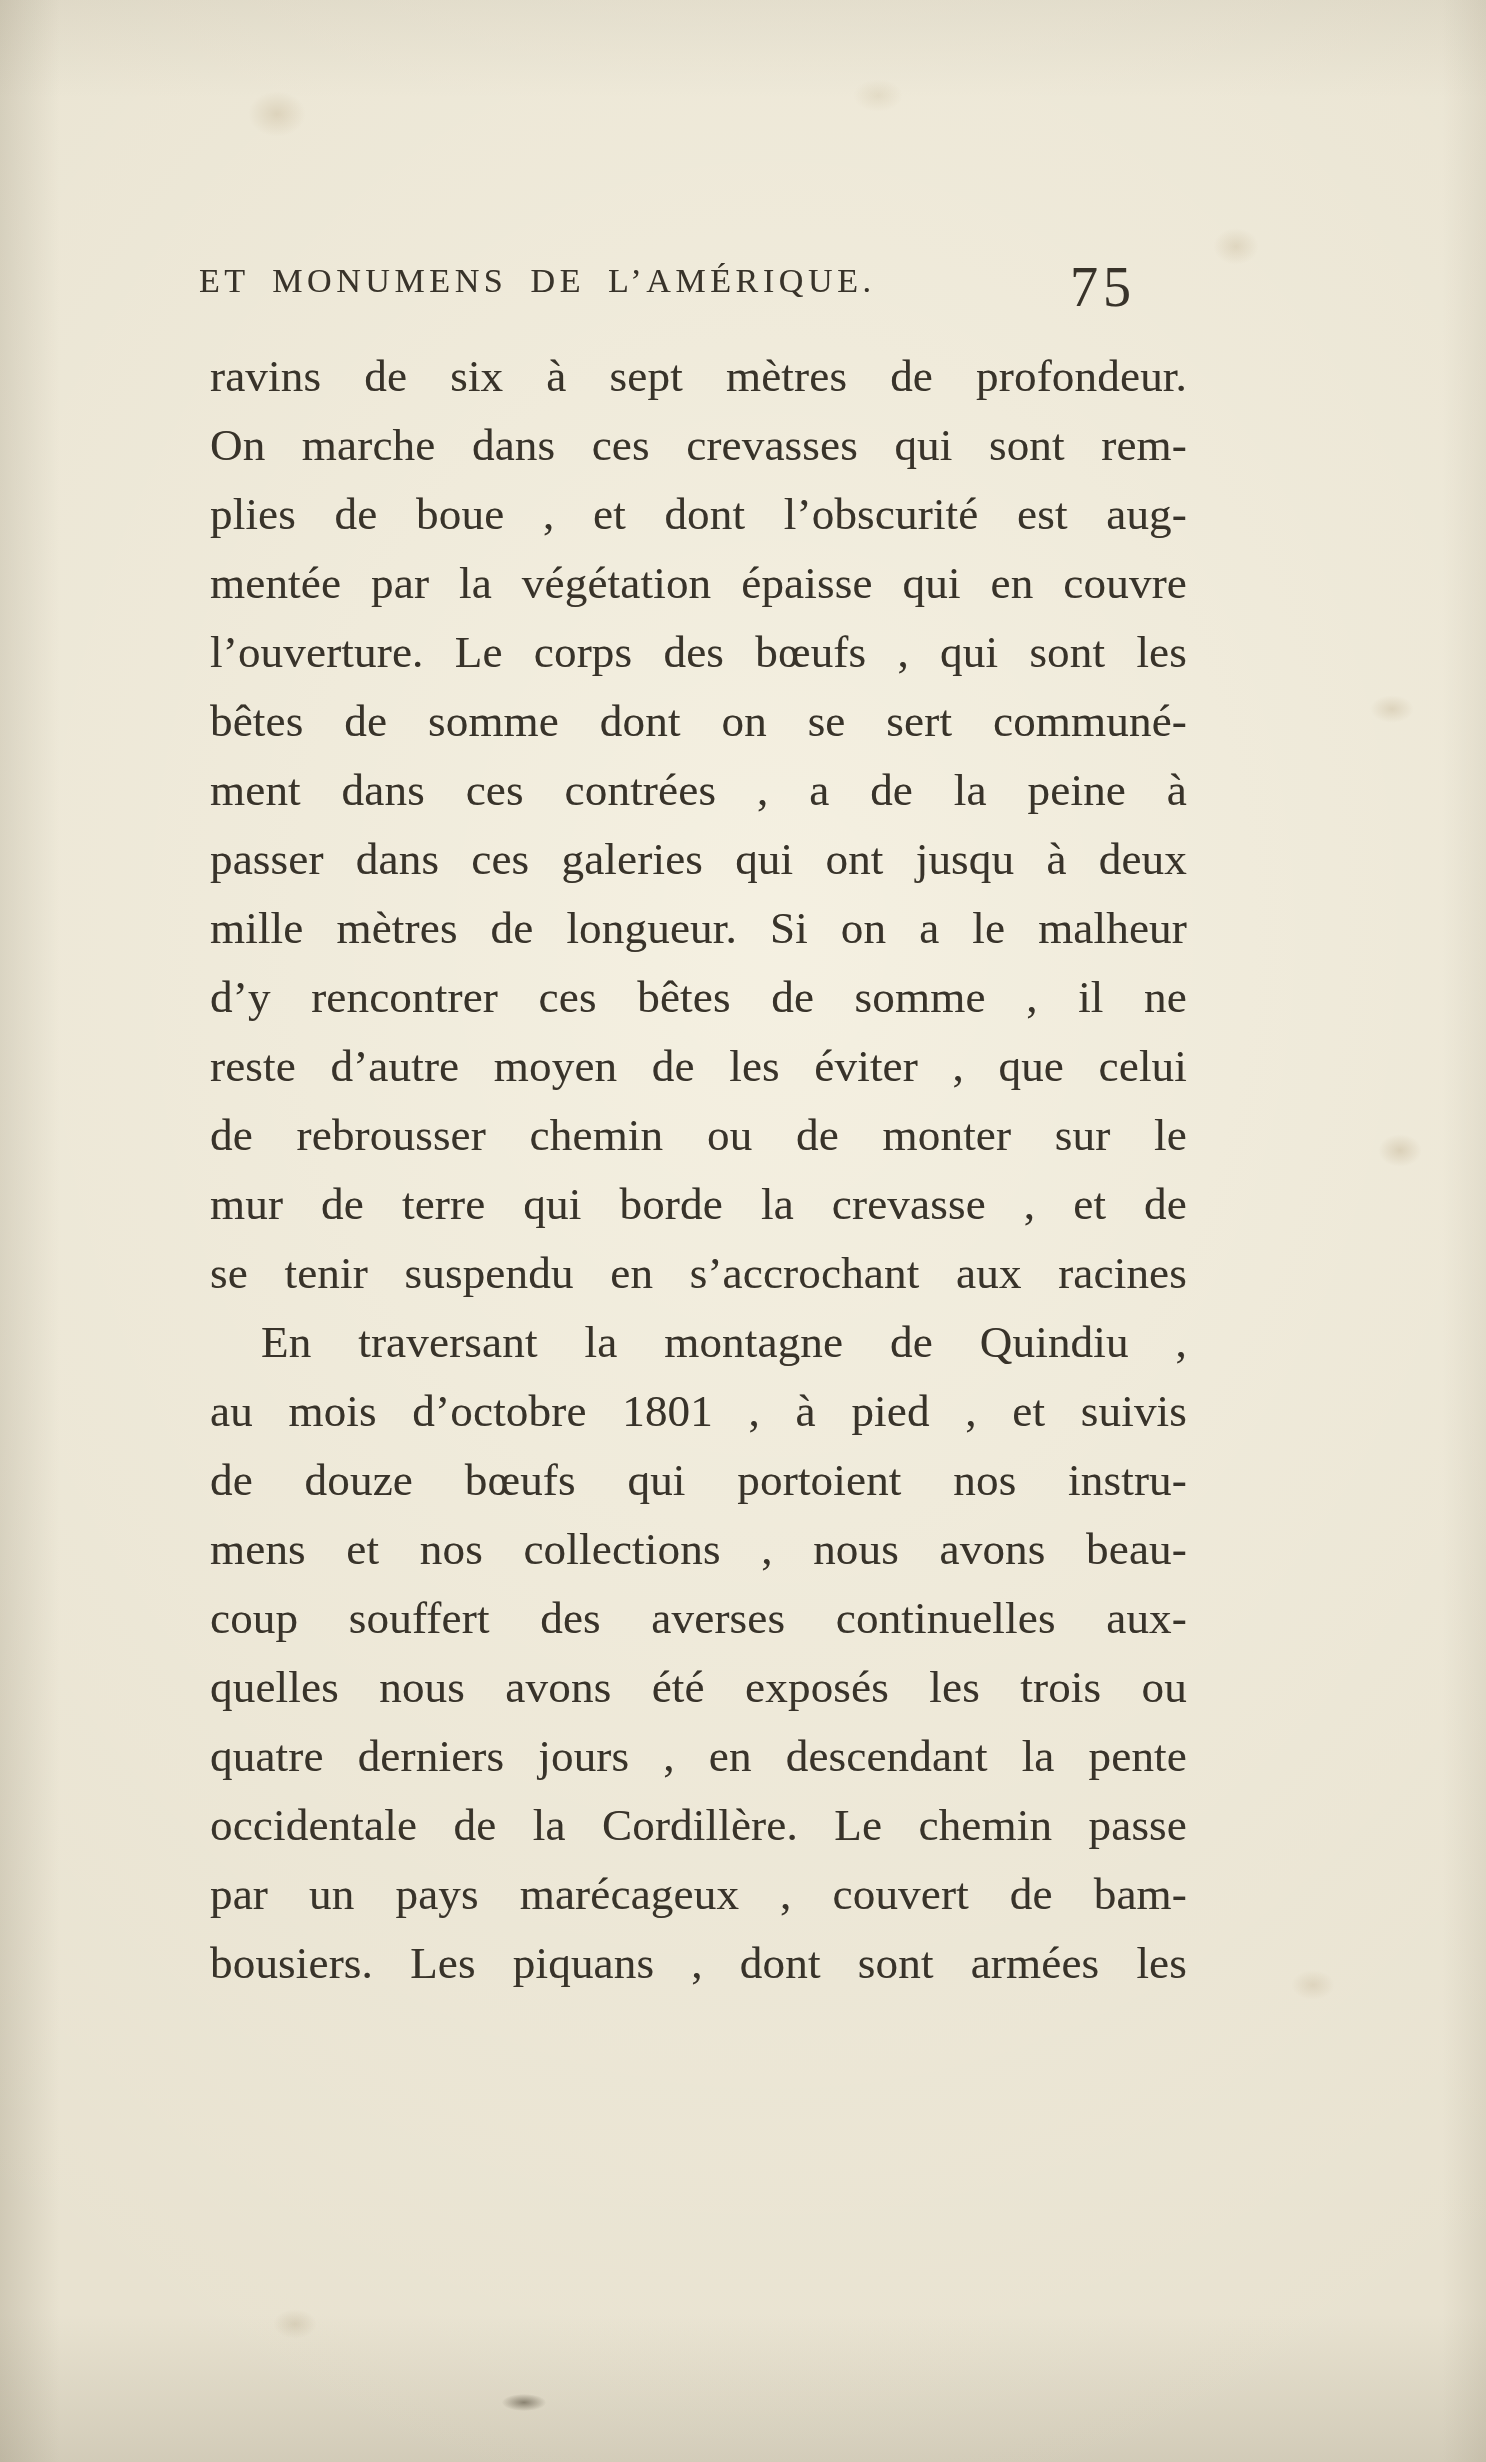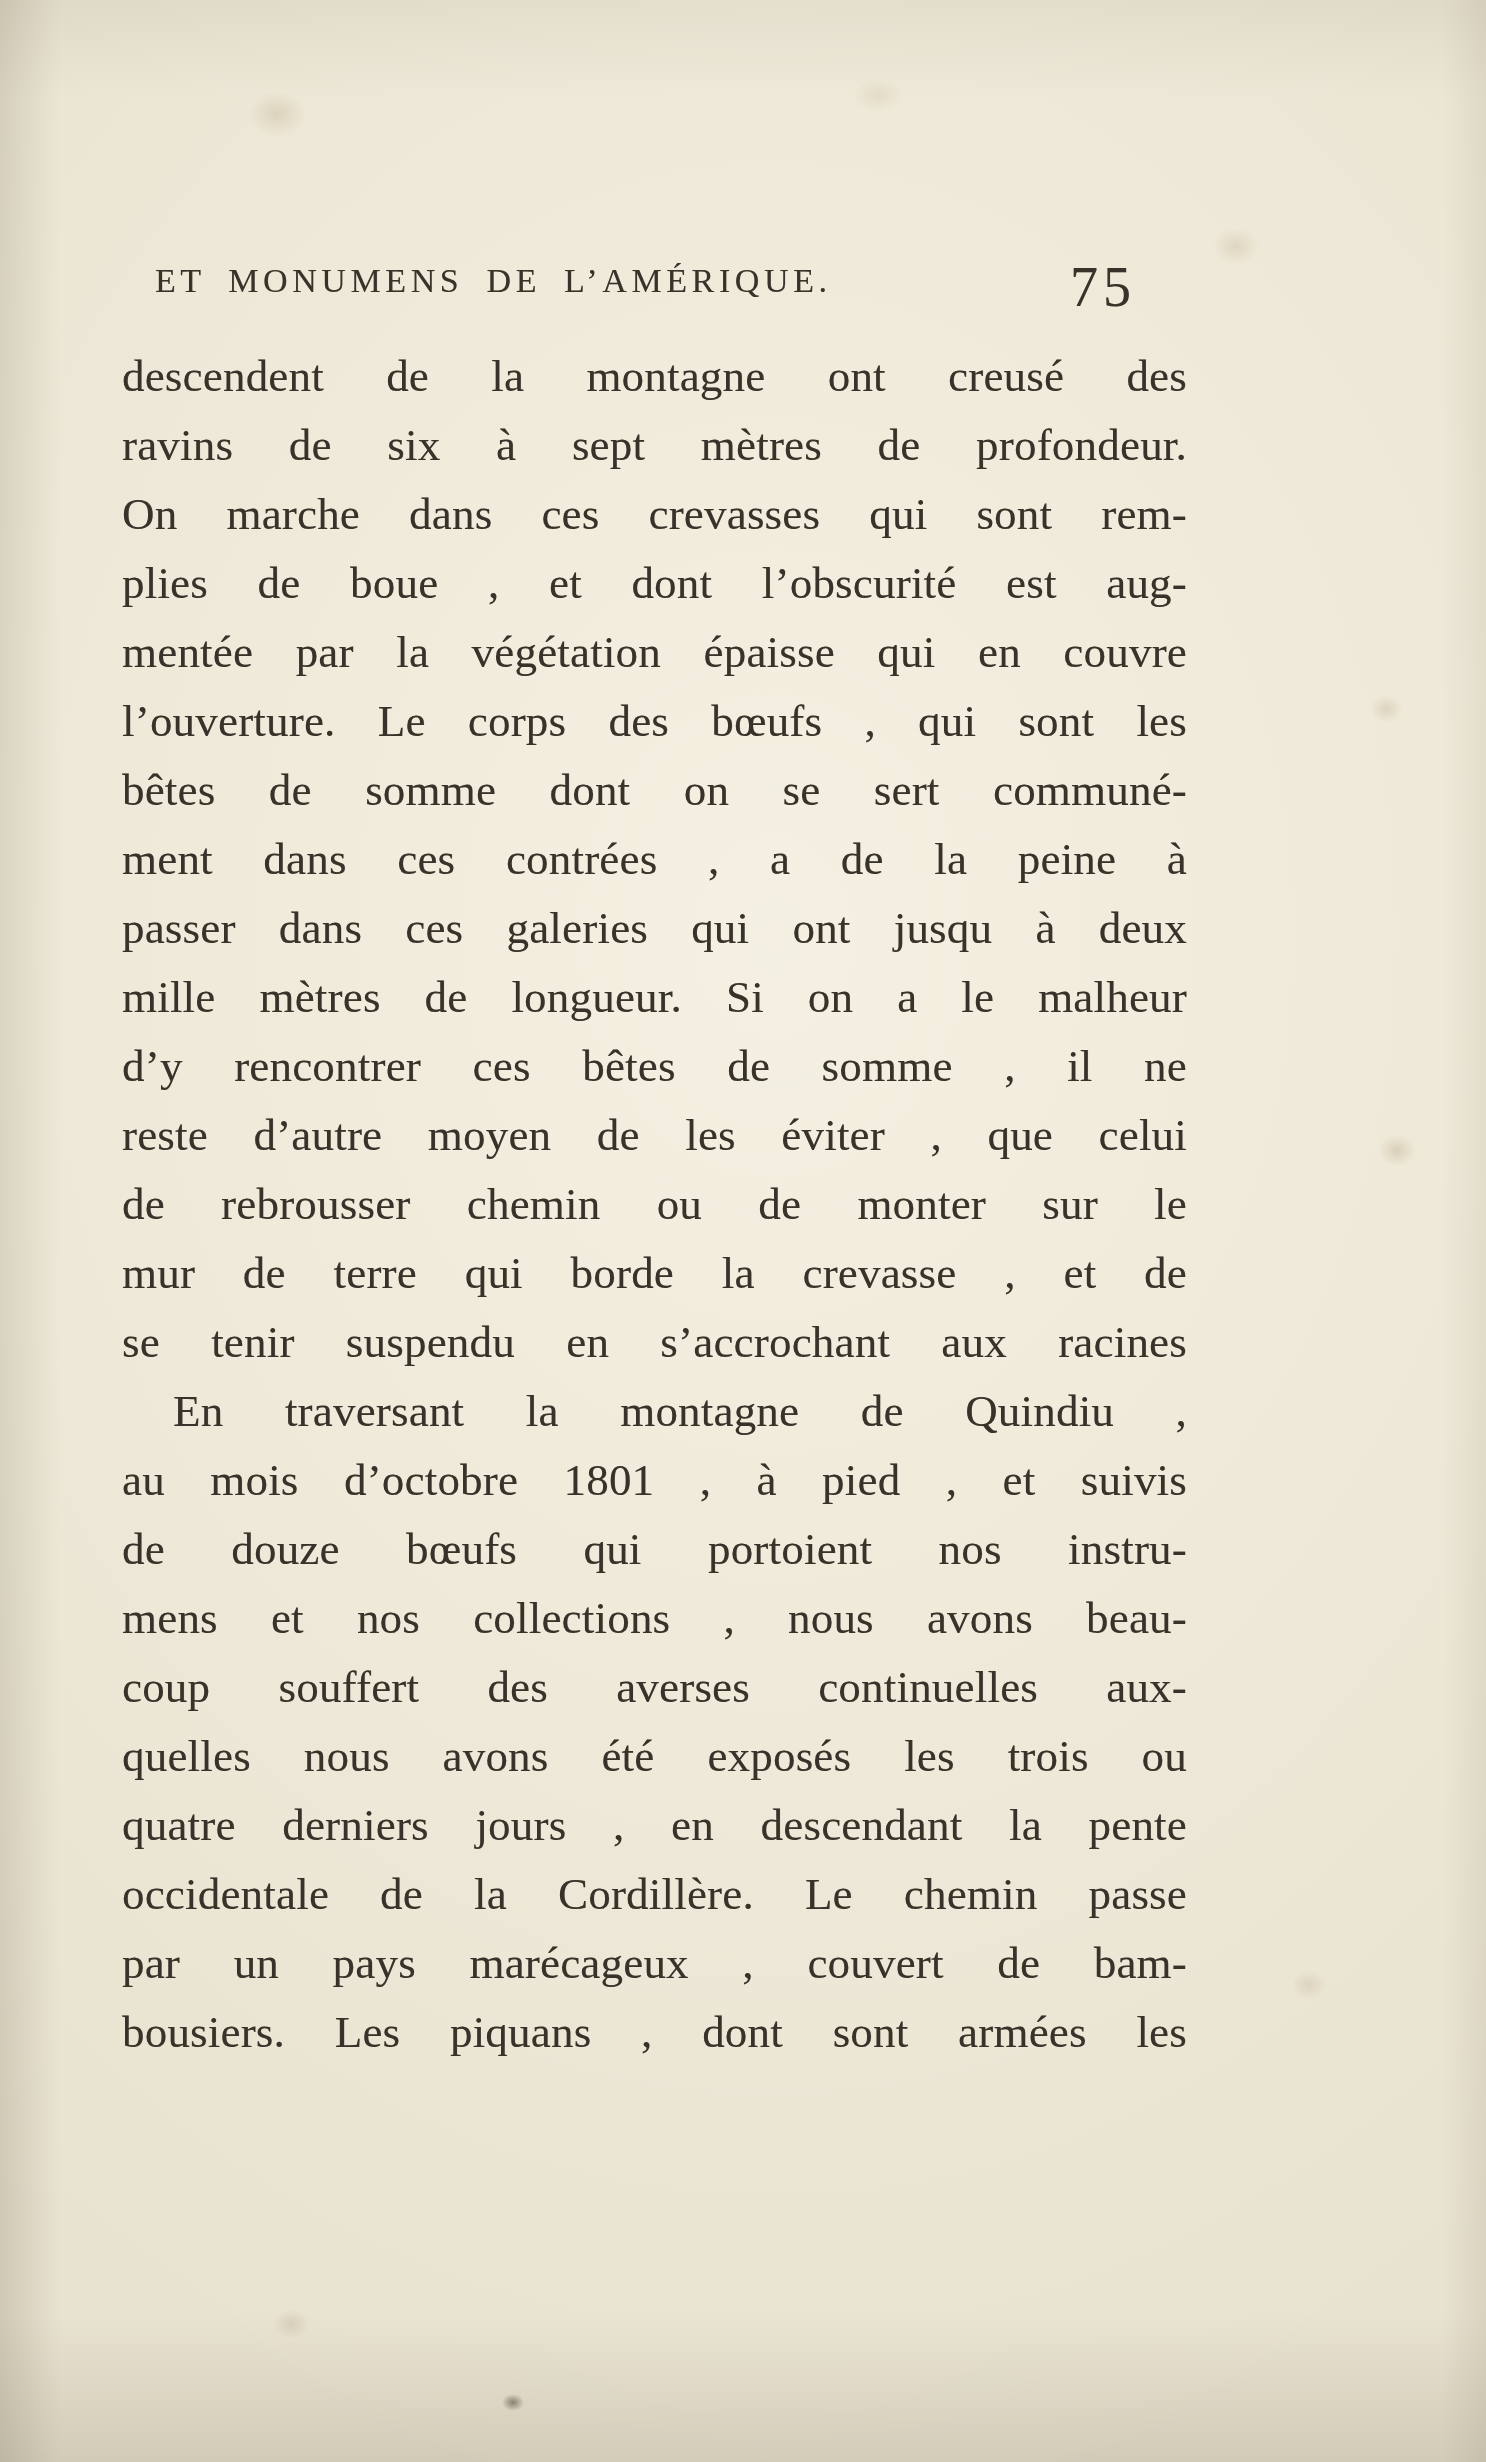--- a/index.html
+++ b/index.html
@@ -1,15 +1,15 @@
 <!DOCTYPE html>
 <html style="font-size:13.2px"><head>
 <meta charset="utf-8">
 <style>
-  * { box-sizing: border-box; }
+  * { box-sizing: border-box; padding-left: 44px; }
   html, body { margin: 0; padding: 0; }
   body {
     width: 1487px; height: 2462px;
     background: #cfc9b6;
     font-family: "Liberation Serif", "DejaVu Serif", serif;
   }
   .page {
     position: relative;
     width: 1487px; height: 2462px;
     overflow: hidden;
@@ -87,21 +87,20 @@
   <span class="stain s6"></span>
   <span class="stain s7"></span>
   <span class="stain s8"></span>
 
   <div class="header">
     <span class="running-title">ET MONUMENS DE L’AMÉRIQUE.</span>
     <span class="page-number">75</span>
   </div>
 
   <div class="text-block">
-    <div class="line">descendent de la montagne ont creusé des</div>
     <div class="line">ravins de six à sept mètres de profondeur.</div>
     <div class="line">On marche dans ces crevasses qui sont rem-</div>
     <div class="line">plies de boue , et dont l’obscurité est aug-</div>
     <div class="line">mentée par la végétation épaisse qui en couvre</div>
     <div class="line">l’ouverture.  Le corps des bœufs , qui sont les</div>
     <div class="line">bêtes de somme dont on se sert communé-</div>
     <div class="line">ment dans ces contrées , a de la peine à</div>
     <div class="line">passer dans ces galeries qui ont jusqu à deux</div>
     <div class="line">mille mètres de longueur. Si on a le malheur</div>
     <div class="line">d’y rencontrer ces bêtes de somme , il ne</div>

